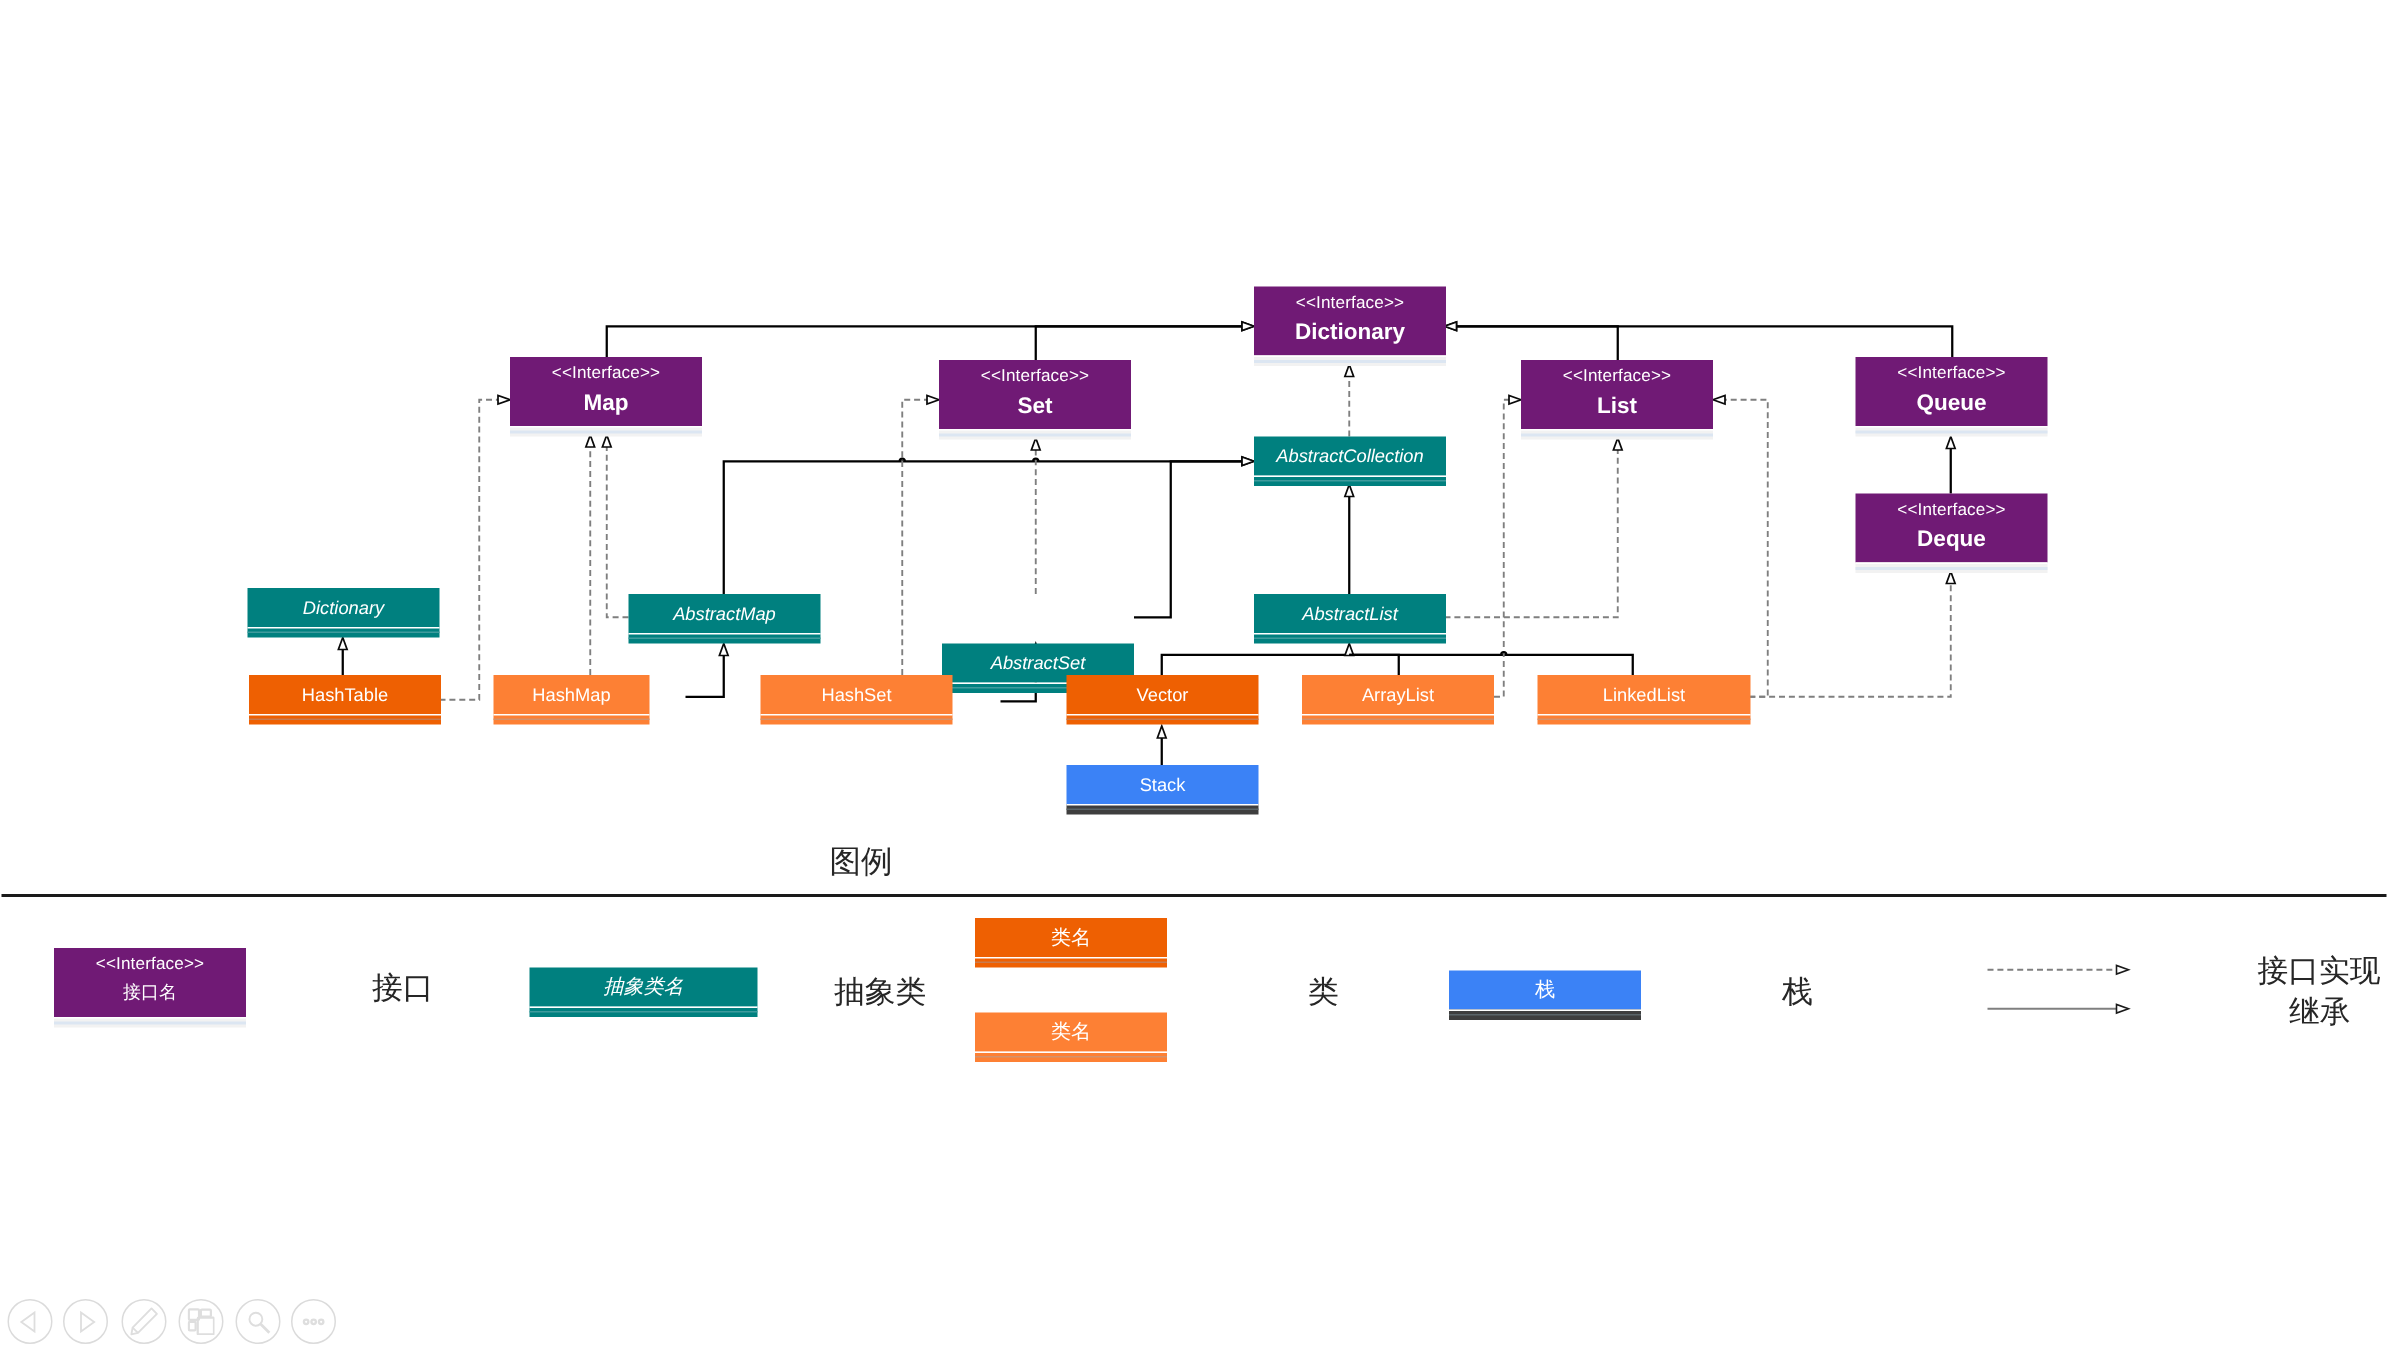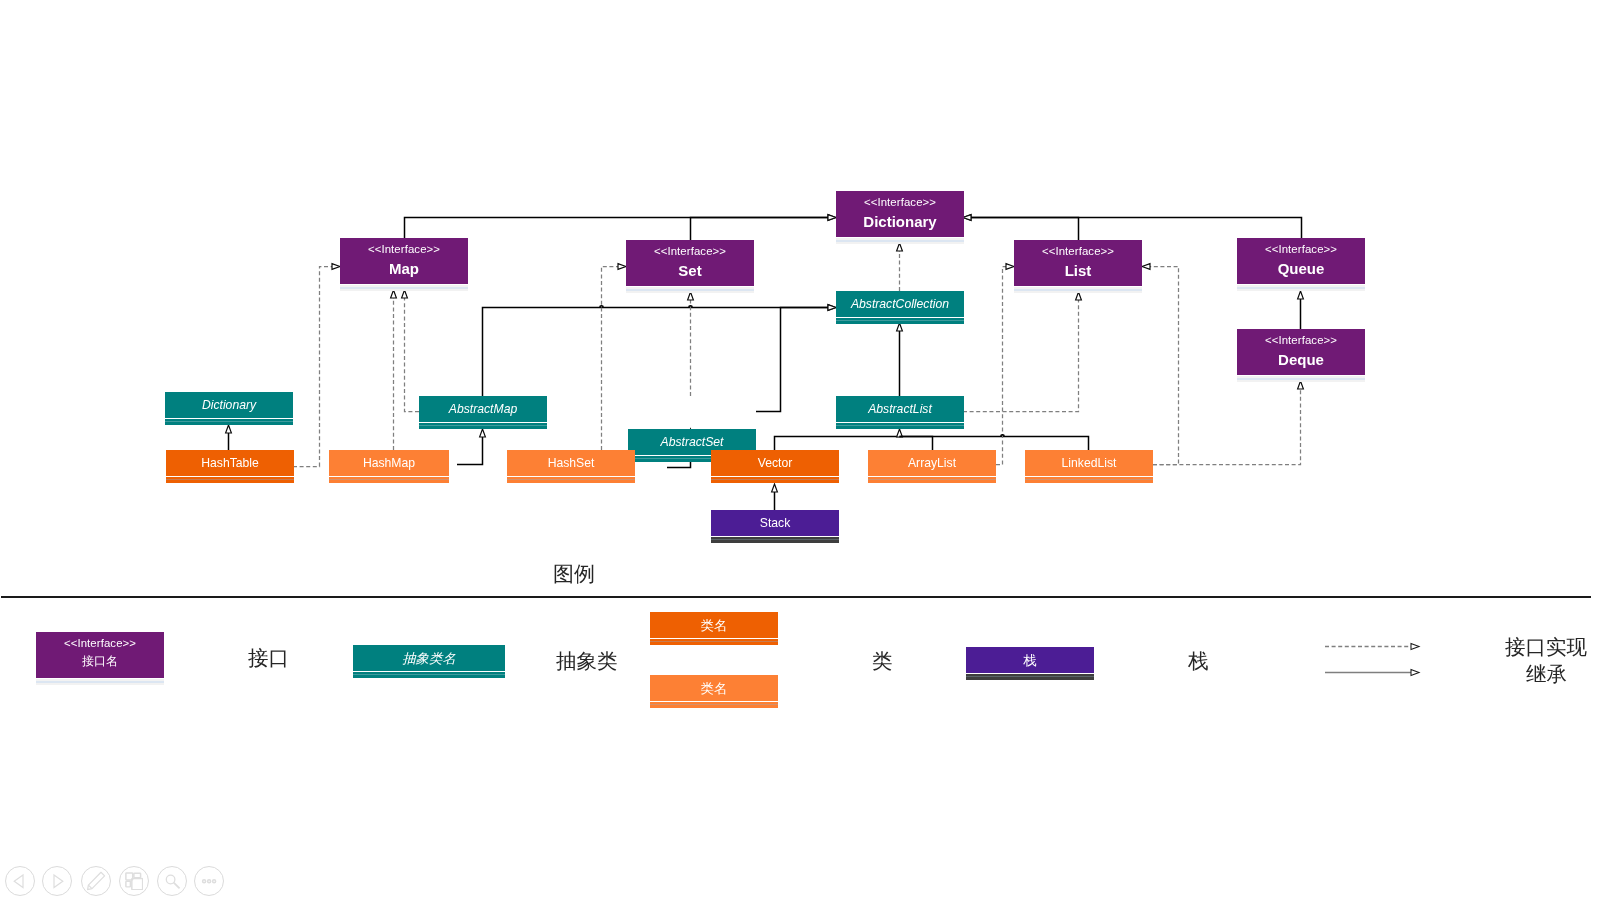--- a/index.html
+++ b/index.html
@@ -27,21 +27,21 @@
   .k-class .nbody{background:#FD8034;color:#ffffff;}
   .k-class .nname{font-size:12.2px;font-weight:normal;color:#ffffff;line-height:13px;}
   .k-class .nfoot{height:6.5px;background:#FD8034;border-top:1.2px solid #ffffff;position:relative;}
   .k-class .nfoot::after{content:"";position:absolute;left:0;right:0;top:1.8px;height:1.4px;background:#D4916B;}
   
   .k-classdark .nbody{background:#EE6002;color:#ffffff;}
   .k-classdark .nname{font-size:12.2px;font-weight:normal;color:#ffffff;line-height:13px;}
   .k-classdark .nfoot{height:6.5px;background:#EE6002;border-top:1.2px solid #ffffff;position:relative;}
   .k-classdark .nfoot::after{content:"";position:absolute;left:0;right:0;top:1.8px;height:1.4px;background:#C87B4F;}
   
-  .k-stack .nbody{background:#4c1d95;color:#ffffff;}
+  .k-stack .nbody{background:#3b82f6;color:#ffffff;}
   .k-stack .nname{font-size:12.2px;font-weight:normal;color:#ffffff;line-height:13px;}
   .k-stack .nfoot{height:6.5px;background:#3E3E3E;border-top:1.2px solid #ffffff;position:relative;}
   .k-stack .nfoot::after{content:"";position:absolute;left:0;right:0;top:1.8px;height:1.4px;background:#5A6468;}
   .cjk{font-family:"DejaVu Sans",sans-serif;}
   .k-interface .nname.cjk{font-weight:normal;font-size:12px;line-height:20px;margin-top:2px;}
   .k-abstract .nname.cjk, .k-class .nname.cjk, .k-classdark .nname.cjk, .k-stack .nname.cjk{font-size:13.4px;line-height:15px;}
   .legend-label{position:absolute;color:#262626;font-size:20.5px;white-space:nowrap;line-height:24px;}
   #divider{position:absolute;left:1px;top:596px;width:1590px;height:2px;background:#1A1A1A;}
   #legend-title{position:absolute;left:553px;top:562px;font-size:21px;color:#262626;line-height:24px;}
   .tbtn{position:absolute;width:30px;height:30px;border-radius:50%;border:1px solid #DBDBDB;box-sizing:border-box;background:#fff;display:flex;align-items:center;justify-content:center;}
@@ -235,21 +235,21 @@
           <div class="nname">AbstractList</div>
         </div>
         <div class="nfoot"></div>
       </div>
       <div class="node k-classdark" style="left: 166px; top: 450px; width: 128px;">
         <div class="nbody" style="height: 26px;">
           <div class="nname">HashTable</div>
         </div>
         <div class="nfoot"></div>
       </div>
-      <div class="node k-class" style="left: 329px; top: 450px; width: 120px;">
+      <div class="node k-class" style="left: 329px; top: 450px; width: 104px;">
         <div class="nbody" style="height: 26px;">
           <div class="nname">HashMap</div>
         </div>
         <div class="nfoot"></div>
       </div>
       <div class="node k-class" style="left: 507px; top: 450px; width: 128px;">
         <div class="nbody" style="height: 26px;">
           <div class="nname">HashSet</div>
         </div>
         <div class="nfoot"></div>
@@ -259,21 +259,21 @@
           <div class="nname">Vector</div>
         </div>
         <div class="nfoot"></div>
       </div>
       <div class="node k-class" style="left: 868px; top: 450px; width: 128px;">
         <div class="nbody" style="height: 26px;">
           <div class="nname">ArrayList</div>
         </div>
         <div class="nfoot"></div>
       </div>
-      <div class="node k-class" style="left: 1025px; top: 450px; width: 128px;">
+      <div class="node k-class" style="left: 1025px; top: 450px; width: 142px;">
         <div class="nbody" style="height: 26px;">
           <div class="nname">LinkedList</div>
         </div>
         <div class="nfoot"></div>
       </div>
       <div class="node k-stack" style="left: 711px; top: 510px; width: 128px;">
         <div class="nbody" style="height: 26px;">
           <div class="nname">Stack</div>
         </div>
         <div class="nfoot"></div>

